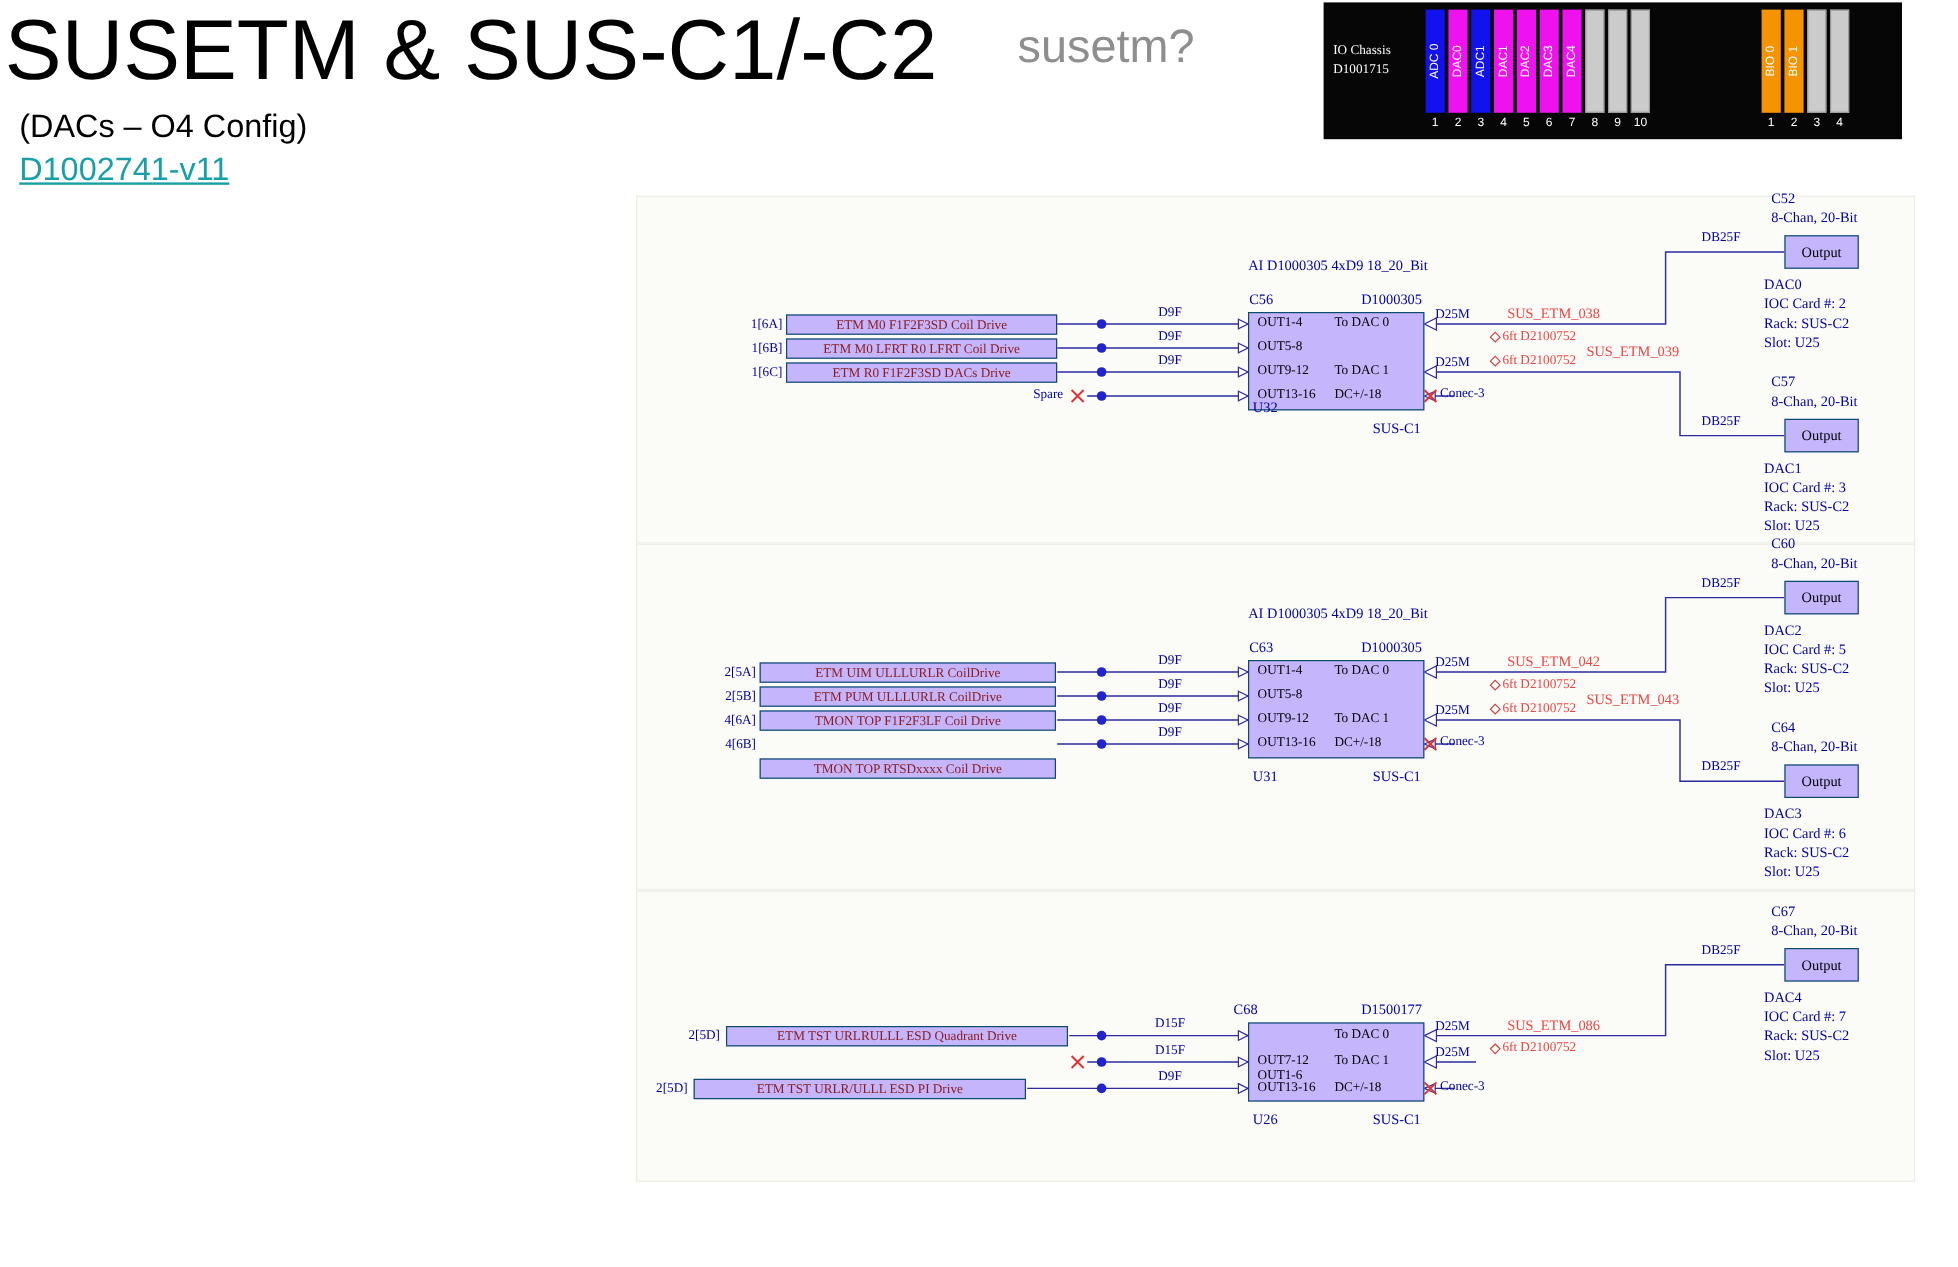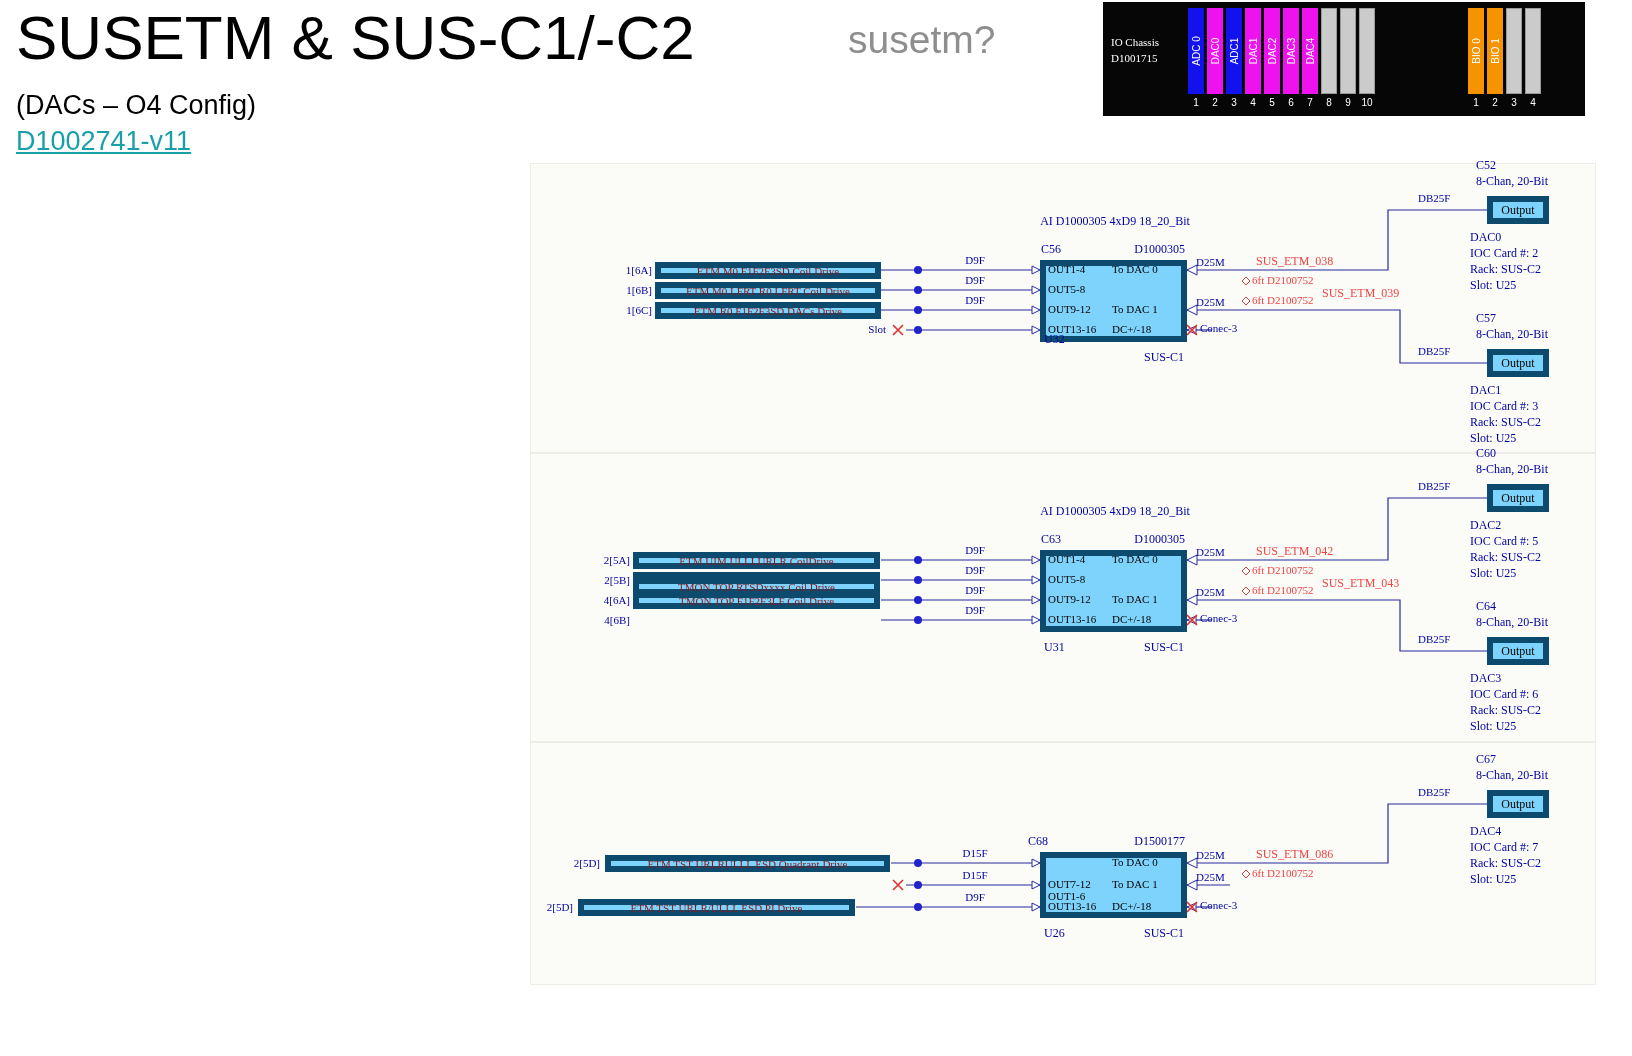--- a/index.html
+++ b/index.html
@@ -6,33 +6,33 @@
   html,body{width:1632px;height:1056px}
   body{position:relative;background:#fff;font-family:"Liberation Serif",serif;overflow:hidden}
   .t{position:absolute;white-space:nowrap;font-size:12px;line-height:14px;color:#000}
   .blue{color:#0000a3}
   .red{color:#ef4444}
   .wh{color:#fff}
   .s11{font-size:11px;line-height:13px}
   .ctr{text-align:center}
   .rt{text-align:right}
   .panel{position:absolute;background:#fbfbf7;border:1px solid #edede6}
-  .ybox{position:absolute;background:#7dd3fc;border:6px solid #0c4a6e}
+  .ybox{position:absolute;background:#c4b5fd;border:1px solid #0c4a6e}
   .ilabel{display:flex;align-items:center;justify-content:center;font-size:11px;color:#8b1a1a;white-space:nowrap}
   .obox{display:flex;align-items:center;justify-content:center;font-size:12px;color:#000}
   .wires{position:absolute;left:0;top:0}
   .chassis{position:absolute;left:1103px;top:2px;width:482px;height:114px;background:#060606}
   .slot{position:absolute;top:6px;width:16px;height:86px}
   .slot-adc{background:#1212ee}
   .slot-dac{background:#ee12ee}
   .slot-bio{background:#f59300}
   .slot-empty{background:#cbcbcb;border:1px solid #9a9a9a}
   .vtxt{position:absolute;left:50%;top:50%;transform:translate(-50%,-50%) rotate(-90deg);font-size:10px;color:#fff;white-space:nowrap;font-family:"Liberation Sans",sans-serif}
   .slotnum{position:absolute;top:95px;width:16px;text-align:center;font-size:10px;color:#fff;font-family:"Liberation Sans",sans-serif}
-  .title{position:absolute;left:16px;top:2px;font-size:62px;color:#000;font-family:"Liberation Sans",sans-serif}
+  .title{position:absolute;left:4px;top:2px;font-size:71px;color:#000;font-family:"Liberation Sans",sans-serif}
   .subtitle{position:absolute;left:16px;top:90px;font-size:27px;font-family:"Liberation Sans",sans-serif}
   .doclink{position:absolute;left:16px;top:126px;font-size:27px;color:#18a0a8;font-family:"Liberation Sans",sans-serif;text-decoration:underline}
   .note{position:absolute;left:848px;top:18px;font-size:39px;color:#8e8e8e;font-family:"Liberation Sans",sans-serif}
 </style>
 </head>
 <body>
 
 <div class="title">SUSETM &amp; SUS-C1/-C2</div>
 <div class="note">susetm?</div>
 <div class="subtitle">(DACs – O4 Config)</div>
@@ -213,21 +213,21 @@
     <span>ETM M0 F1F2F3SD Coil Drive</span>
   </div>
 <div class="t blue s11 rt" style="left:600px;top:284px;width:52px">1[6B]</div>
 <div class="ybox ilabel" style="left:655px;top:282px;width:226px;height:17px">
     <span>ETM M0 LFRT R0 LFRT Coil Drive</span>
   </div>
 <div class="t blue s11 rt" style="left:600px;top:304px;width:52px">1[6C]</div>
 <div class="ybox ilabel" style="left:655px;top:302px;width:226px;height:17px">
     <span>ETM R0 F1F2F3SD DACs Drive</span>
   </div>
-<div class="t blue s11 rt" style="left:824px;top:323px;width:62px">Slot</div>
+<div class="t blue s11 rt" style="left:824px;top:323px;width:62px">Spare</div>
 <div class="t blue s11 ctr" style="left:950px;top:254px;width:50px">D9F</div>
 <div class="t blue s11 ctr" style="left:950px;top:274px;width:50px">D9F</div>
 <div class="t blue s11 ctr" style="left:950px;top:294px;width:50px">D9F</div>
 
 <div class="t blue s11" style="left:1196px;top:256px">D25M</div>
 <div class="t red" style="left:1256px;top:254px">SUS_ETM_038</div>
 <div class="t red s11" style="left:1252px;top:274px">6ft  D2100752</div>
 <div class="t blue s11" style="left:1196px;top:296px">D25M</div>
 <div class="t red" style="left:1322px;top:286px">SUS_ETM_039</div>
 <div class="t red s11" style="left:1252px;top:294px">6ft  D2100752</div>
@@ -275,21 +275,21 @@
   </div>
 <div class="t blue s11 rt" style="left:578px;top:574px;width:52px">2[5B]</div>
 <div class="ybox ilabel" style="left:633px;top:572px;width:247px;height:17px">
     <span>ETM PUM ULLLURLR CoilDrive</span>
   </div>
 <div class="t blue s11 rt" style="left:578px;top:594px;width:52px">4[6A]</div>
 <div class="ybox ilabel" style="left:633px;top:592px;width:247px;height:17px">
     <span>TMON TOP F1F2F3LF Coil Drive</span>
   </div>
 <div class="t blue s11 rt" style="left:578px;top:614px;width:52px">4[6B]</div>
-<div class="ybox ilabel" style="left:633px;top:578px;width:247px;height:17px">
+<div class="ybox ilabel" style="left:633px;top:632px;width:247px;height:17px">
     <span>TMON TOP RTSDxxxx Coil Drive</span>
   </div>
 <div class="t blue s11 ctr" style="left:950px;top:544px;width:50px">D9F</div>
 <div class="t blue s11 ctr" style="left:950px;top:564px;width:50px">D9F</div>
 <div class="t blue s11 ctr" style="left:950px;top:584px;width:50px">D9F</div>
 <div class="t blue s11 ctr" style="left:950px;top:604px;width:50px">D9F</div>
 
 <div class="t blue s11" style="left:1196px;top:546px">D25M</div>
 <div class="t red" style="left:1256px;top:544px">SUS_ETM_042</div>
 <div class="t red s11" style="left:1252px;top:564px">6ft  D2100752</div>

